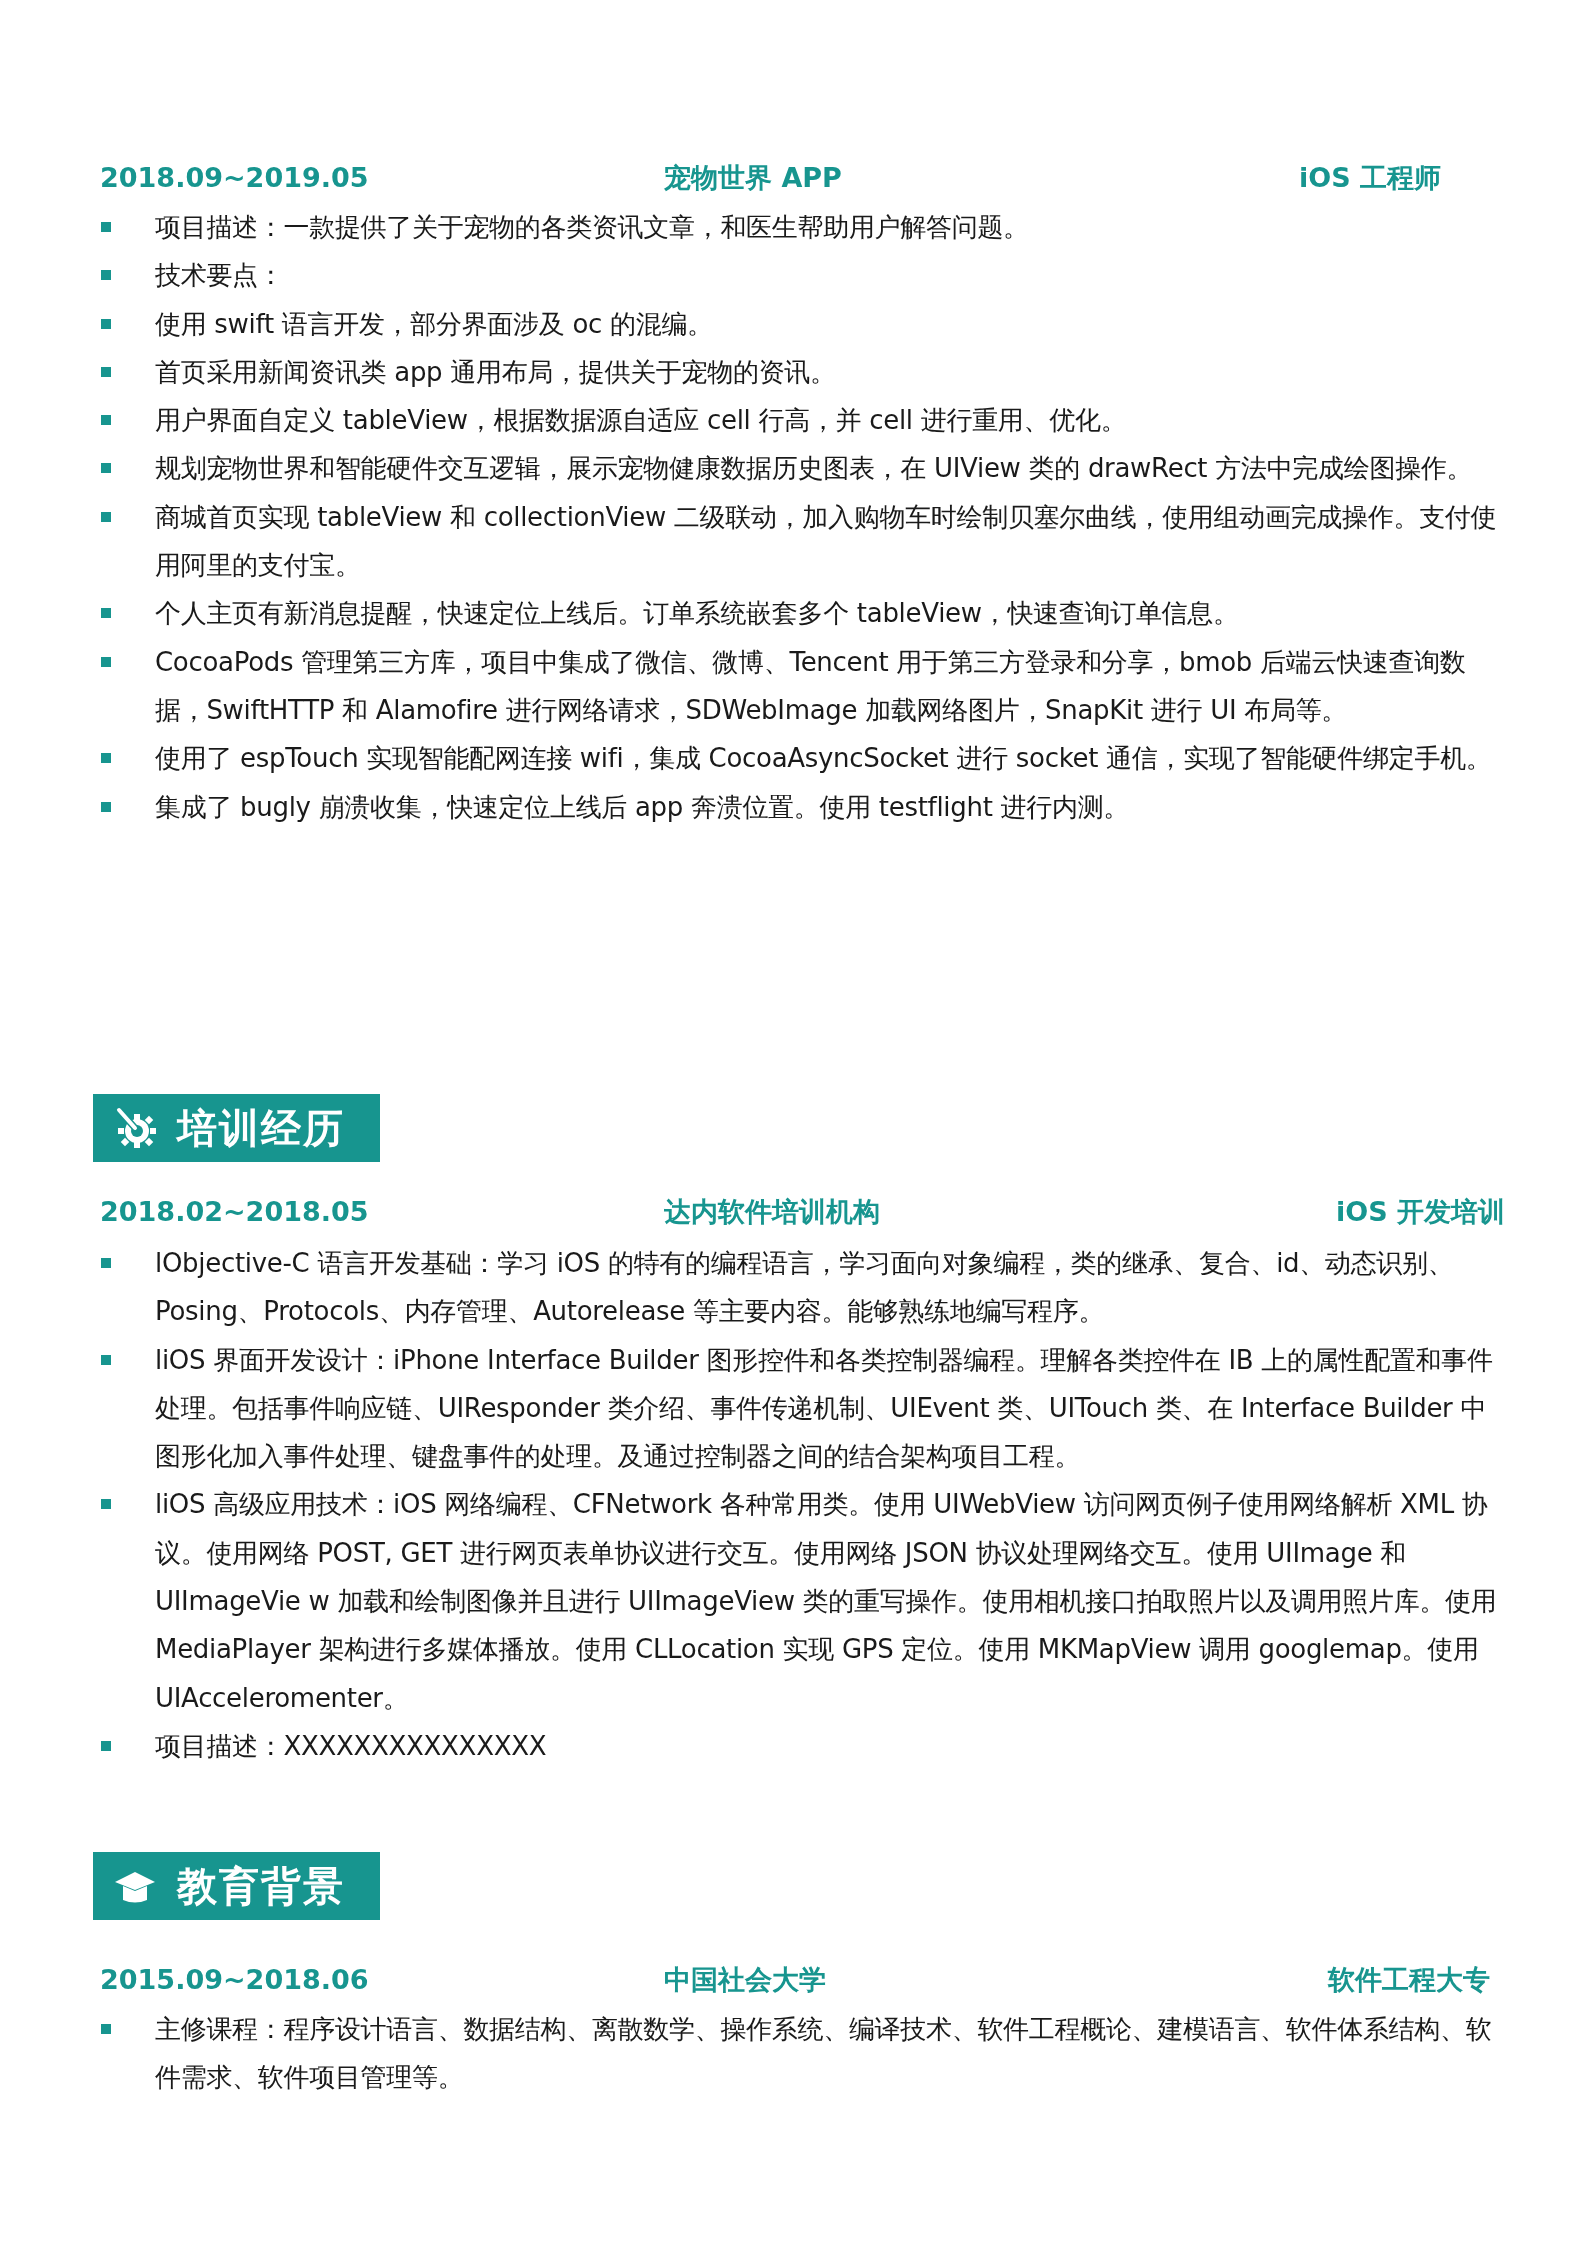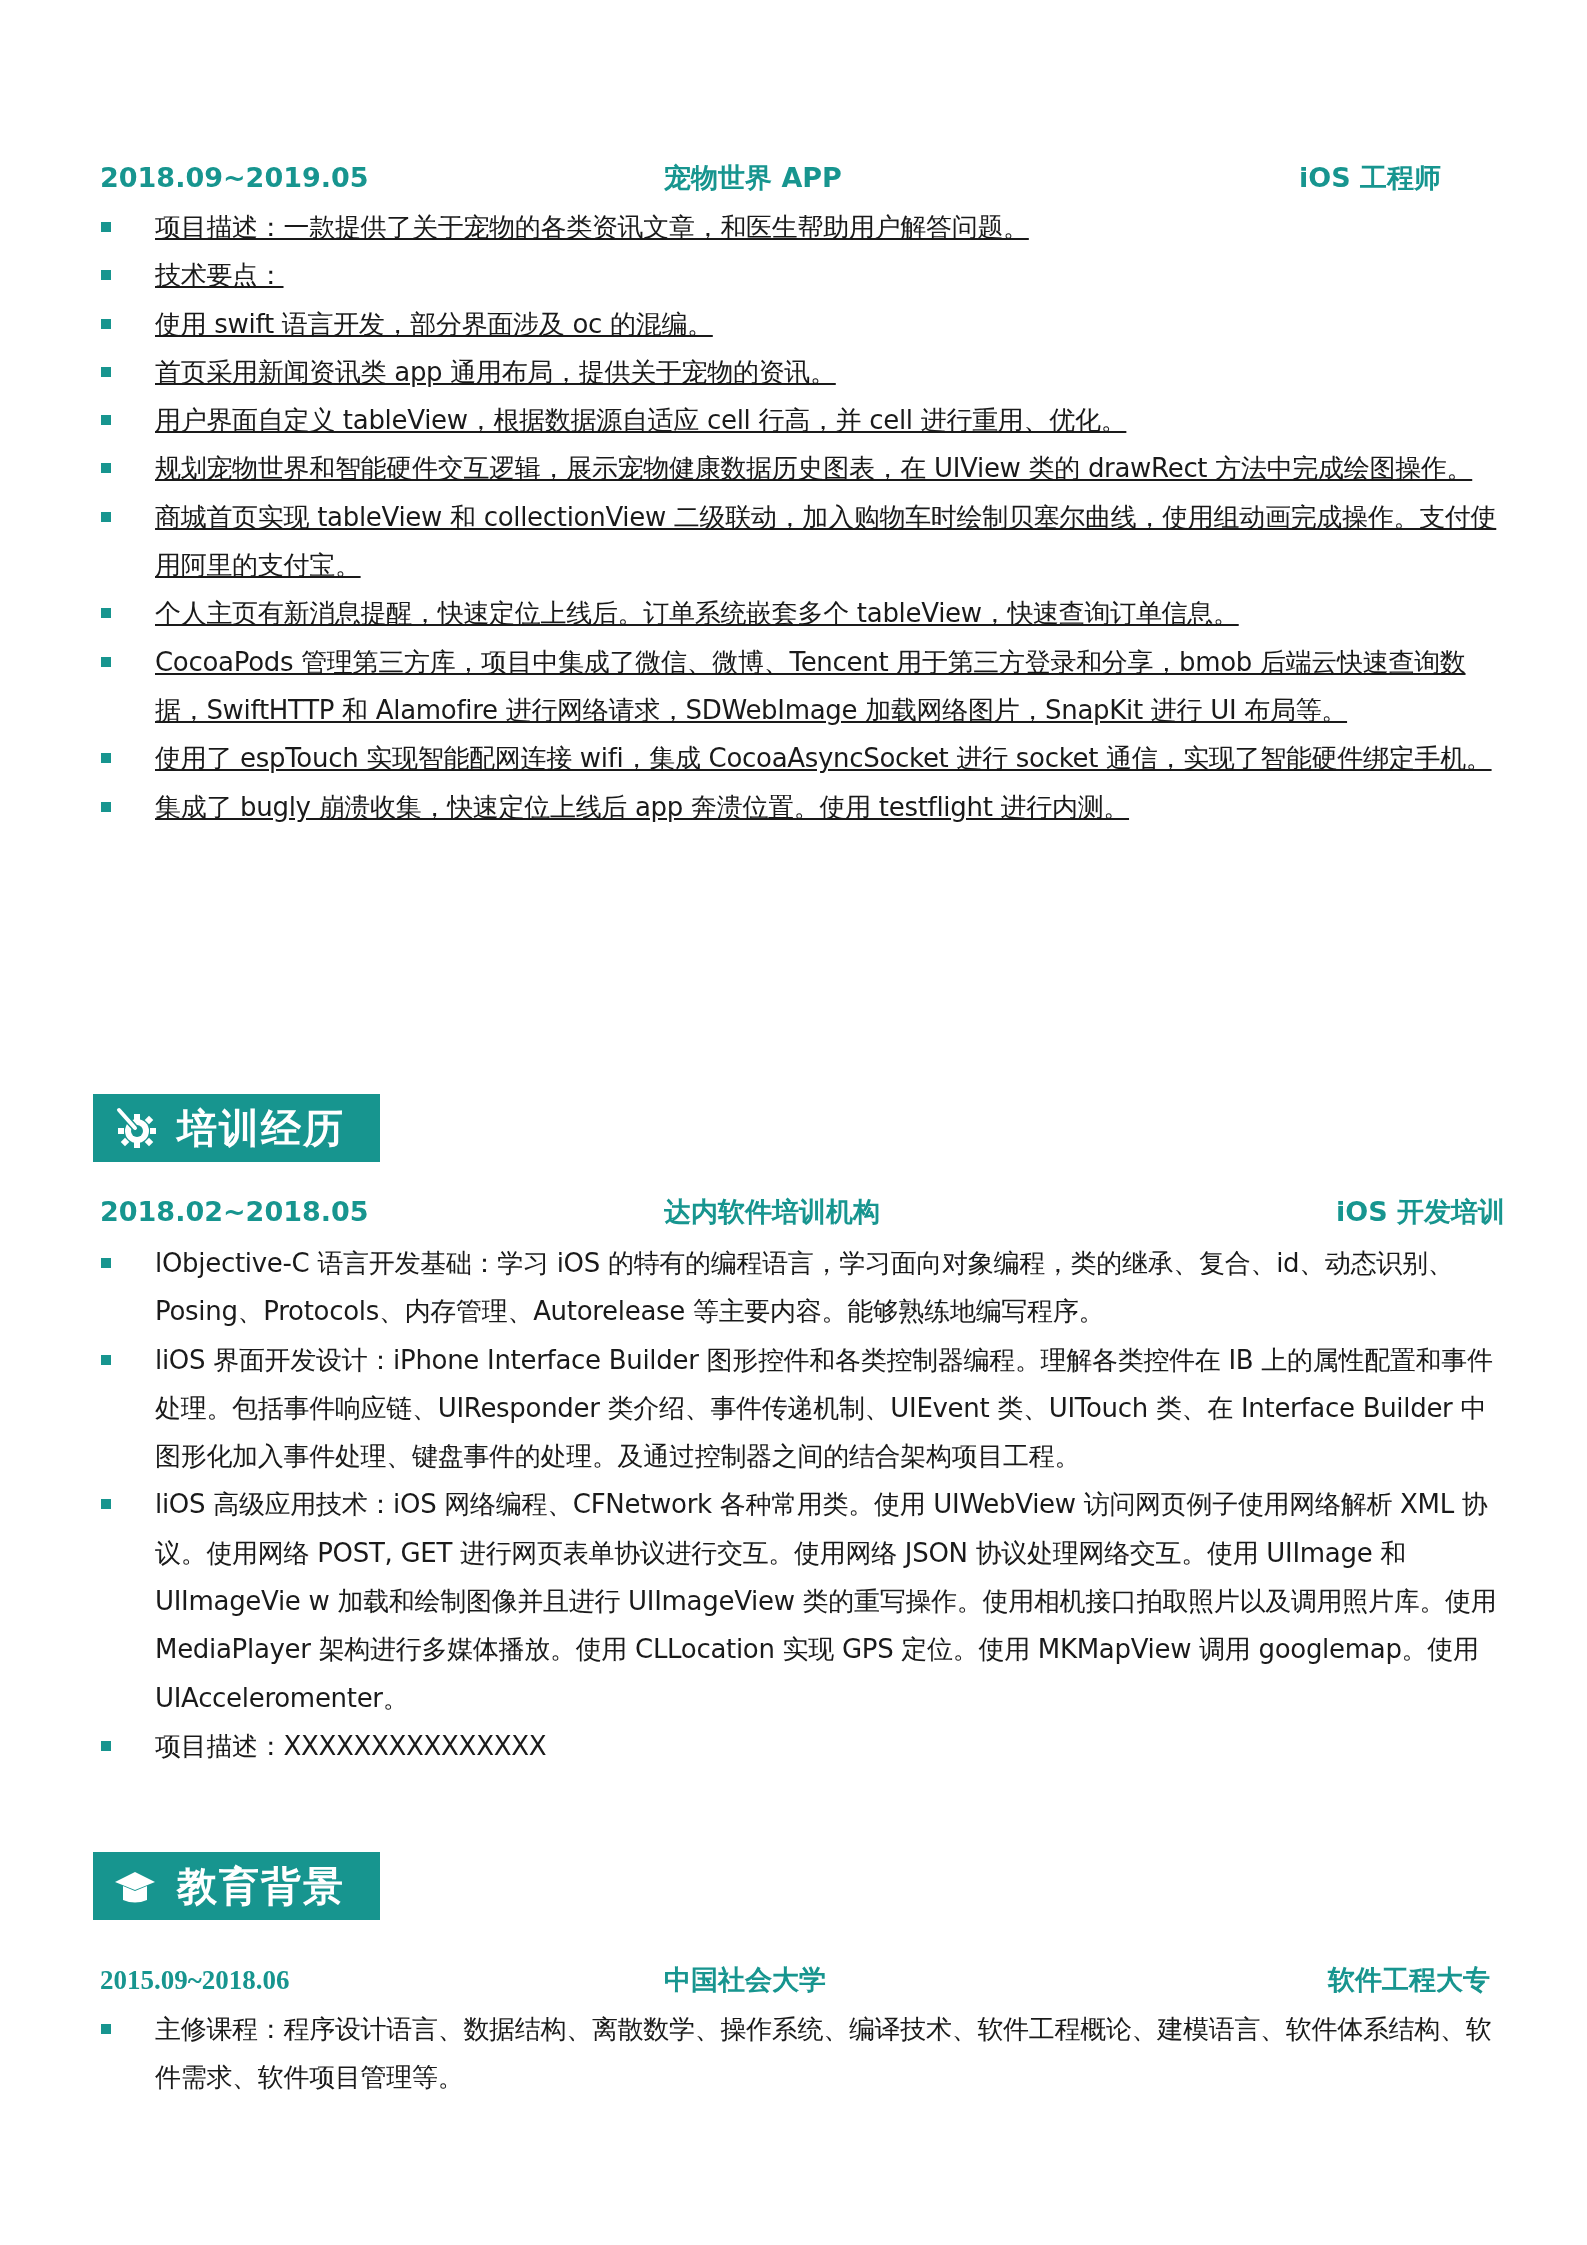--- a/index.html
+++ b/index.html
@@ -19,21 +19,21 @@
   .sec-title .label { position: absolute; left: 84px; top: 0; line-height: 68px; letter-spacing: 2px; }
 </style>
 </head>
 <body>
 
 <div class="row-head" style="top:160px;">
   <span style="left:100px;">2018.09~2019.05</span>
   <span style="left:664px;">宠物世界 APP</span>
   <span style="left:1299px;">iOS 工程师</span>
 </div>
-<ul class="list" style="top:203px;text-decoration:underline;">
+<ul class="list" style="top:203px;">
   <li>
       <span class="bullet"></span>
       <span class="txt">项目描述：一款提供了关于宠物的各类资讯文章，和医生帮助用户解答问题。</span>
     </li>
   <li>
       <span class="bullet"></span>
       <span class="txt">技术要点：</span>
     </li>
   <li>
       <span class="bullet"></span>
@@ -115,21 +115,21 @@
     </li>
 </ul>
 
 <div class="sec-title" style="top:1852px;">
   <svg class="icon" viewBox="0 0 44 44">
     <polygon points="22,8 42,18 22,26 2,18" fill="#ffffff"></polygon>
     <path d="M10 22 L10 36 Q22 41 34 36 L34 22 L22 27 Z" fill="#ffffff"></path>
   </svg>
   <span class="label">教育背景</span>
 </div>
-<div class="row-head" style="top:1962px;font-family:Liberation Serif, serif;">
+<div class="row-head" style="top:1962px;">
   <span style="left:100px;">2015.09~2018.06</span>
   <span style="left:664px;">中国社会大学</span>
   <span style="left:1328px;">软件工程大专</span>
 </div>
 <ul class="list" style="top:2005px;">
   <li>
       <span class="bullet"></span>
       <span class="txt">主修课程：程序设计语言、数据结构、离散数学、操作系统、编译技术、软件工程概论、建模语言、软件体系结构、软件需求、软件项目管理等。</span>
     </li>
 </ul>

